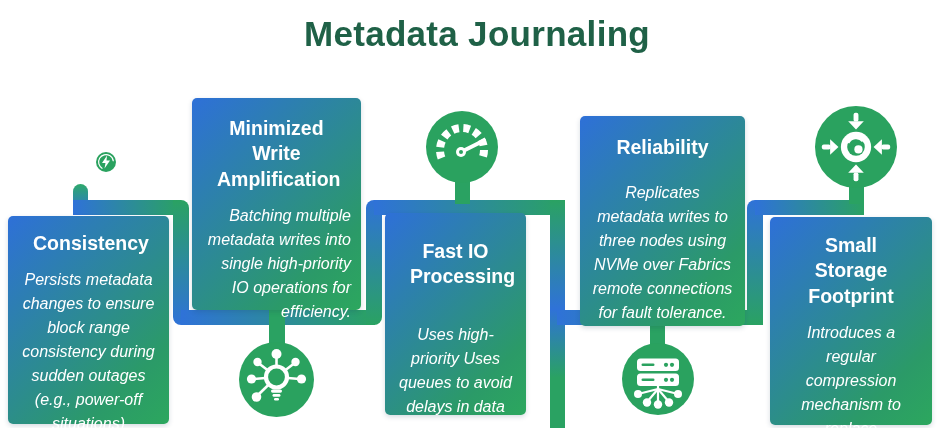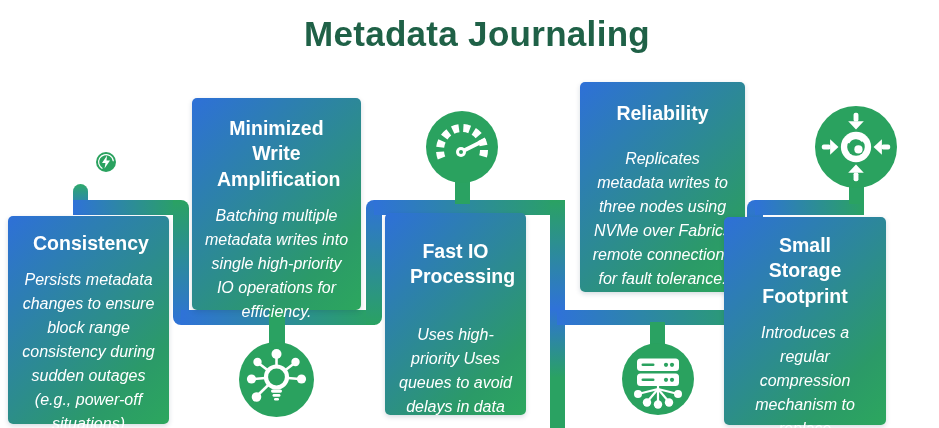--- a/index.html
+++ b/index.html
@@ -32,24 +32,24 @@
   .stem-compress{left:849px;top:182px;width:15px;height:22px;}
   
   .card{position:absolute;z-index:2;border-radius:5px;color:#fff;text-align:center;
         background:linear-gradient(135deg,#2e70d8 0%,#2b9a68 78%,#2ca75e 100%);
         box-shadow:0 2px 5px rgba(30,60,90,.18);}
   .card h2{margin:12px;padding:0 13px;font-size:19.5px;font-weight:700;line-height:1.3;}
   .card p {margin:0;padding:0 10px;font-size:16px;line-height:1.5;font-style:italic;}
   .card1{left:8px;  top:216px;width:161px;height:208px;}
   .card2{left:192px;top:98px; width:169px;height:212px;}
   .card3{left:385px;top:213px;width:141px;height:202px;}
-  .card4{left:580px;top:82px; width:165px;height:210px;}
-  .card5{left:724px;top:217px;width:162px;height:208px;}
+  .card4{left:580px;top:116px; width:165px;height:210px;}
+  .card5{left:770px;top:217px;width:162px;height:208px;}
   .card1 h2{margin-top:15px;} .card1 p{margin-top:9px;}
-  .card2 h2{margin-top:18px;} .card2 p{}
+  .card2 h2{margin-top:18px;} .card2 p{text-align:right;}
   .card3 h2{margin-top:26px;} .card3 p{margin-top:33px;}
   .card4 h2{margin-top:19px;} .card4 p{margin-top:21px;}
   .card5 h2{margin-top:16px;} .card5 p{margin-top:10px;}
   
   .icon{position:absolute;z-index:3;}
   .icon-flash   {left:95px; top:151px;width:22px;height:22px;}
   .icon-gauge   {left:426px;top:111px;width:72px;height:72px;}
   .icon-bulb    {left:239px;top:342px;width:75px;height:75px;}
   .icon-server  {left:622px;top:343px;width:72px;height:72px;}
   .icon-compress{left:815px;top:106px;width:82px;height:82px;}

